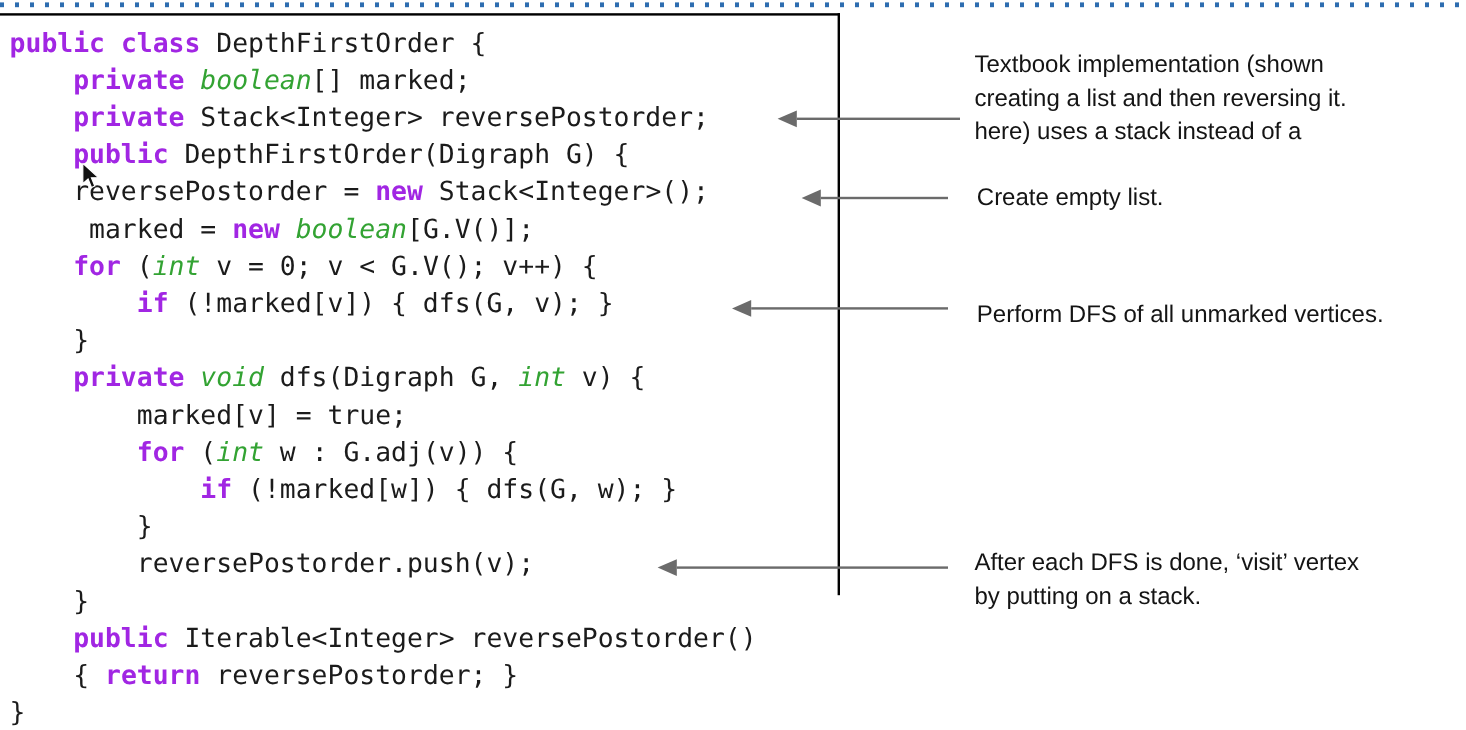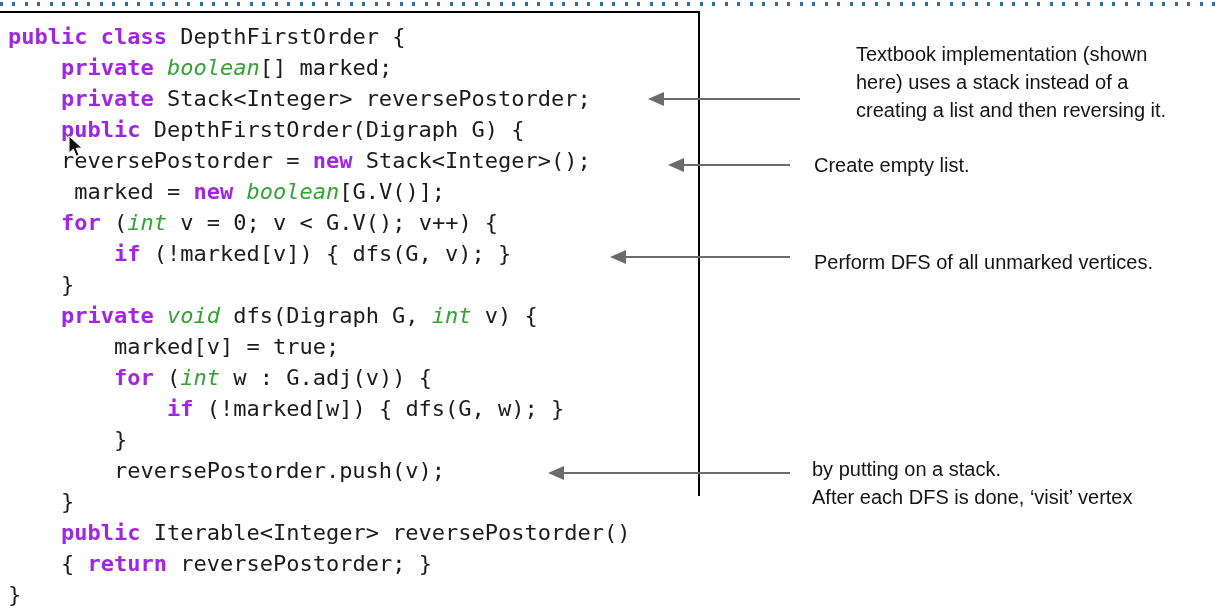--- a/index.html
+++ b/index.html
@@ -29,21 +29,21 @@
     color:var(--code-text);
     white-space:pre;
   }
   .tok-k{color:var(--keyword);font-weight:bold;}
   .tok-t{color:var(--type);font-style:italic;}
   .tok-p{color:var(--code-text);}
   .note{
     position:absolute;color:var(--note-text);
     font-size:20px;line-height:28px;white-space:nowrap;
   }
-  .note-1{left:812px;top:40px;margin-left:44px;}
+  .note-1{left:812px;top:40px;}
   .note-2{left:814px;top:151px;}
   .note-3{left:814px;top:248px;text-align:right;}
   .note-4{left:812px;top:455px;}
   .arrow{position:absolute;height:2px;background:var(--arrow);}
   .arrow::before{
     content:"";position:absolute;left:-16px;top:-6px;
     border-style:solid;border-width:7px 16px 7px 0;
     border-color:transparent var(--arrow) transparent transparent;
   }
   .arrow-1{left:664px;top:98px;width:136px;}
@@ -56,35 +56,35 @@
 <body>
 
 <div class="dotted-line"></div>
 
 <div class="code-box">
   <div class="code-lines"><div class="code-line"><span class="tok-k">public</span><span class="tok-p"> </span><span class="tok-k">class</span><span class="tok-p"> DepthFirstOrder {</span></div><div class="code-line"><span class="tok-p">    </span><span class="tok-k">private</span><span class="tok-p"> </span><span class="tok-t">boolean</span><span class="tok-p">[] marked;</span></div><div class="code-line"><span class="tok-p">    </span><span class="tok-k">private</span><span class="tok-p"> Stack&lt;Integer&gt; reversePostorder;</span></div><div class="code-line"><span class="tok-p">    </span><span class="tok-k">public</span><span class="tok-p"> DepthFirstOrder(Digraph G) {</span></div><div class="code-line"><span class="tok-p">    reversePostorder = </span><span class="tok-k">new</span><span class="tok-p"> Stack&lt;Integer&gt;();</span></div><div class="code-line"><span class="tok-p">     marked = </span><span class="tok-k">new</span><span class="tok-p"> </span><span class="tok-t">boolean</span><span class="tok-p">[G.V()];</span></div><div class="code-line"><span class="tok-p">    </span><span class="tok-k">for</span><span class="tok-p"> (</span><span class="tok-t">int</span><span class="tok-p"> v = 0; v &lt; G.V(); v++) {</span></div><div class="code-line"><span class="tok-p">        </span><span class="tok-k">if</span><span class="tok-p"> (!marked[v]) { dfs(G, v); }</span></div><div class="code-line"><span class="tok-p">    }</span></div><div class="code-line"><span class="tok-p">    </span><span class="tok-k">private</span><span class="tok-p"> </span><span class="tok-t">void</span><span class="tok-p"> dfs(Digraph G, </span><span class="tok-t">int</span><span class="tok-p"> v) {</span></div><div class="code-line"><span class="tok-p">        marked[v] = true;</span></div><div class="code-line"><span class="tok-p">        </span><span class="tok-k">for</span><span class="tok-p"> (</span><span class="tok-t">int</span><span class="tok-p"> w : G.adj(v)) {</span></div><div class="code-line"><span class="tok-p">            </span><span class="tok-k">if</span><span class="tok-p"> (!marked[w]) { dfs(G, w); }</span></div><div class="code-line"><span class="tok-p">        }</span></div><div class="code-line"><span class="tok-p">        reversePostorder.push(v);</span></div><div class="code-line"><span class="tok-p">    }</span></div><div class="code-line"><span class="tok-p">    </span><span class="tok-k">public</span><span class="tok-p"> Iterable&lt;Integer&gt; reversePostorder()</span></div><div class="code-line"><span class="tok-p">    { </span><span class="tok-k">return</span><span class="tok-p"> reversePostorder; }</span></div><div class="code-line"><span class="tok-p">}</span></div></div>
 </div>
 
 <div class="note note-1">
   <div>Textbook implementation (shown</div>
+  <div>creating a list and then reversing it.</div>
   <div>here) uses a stack instead of a</div>
-  <div>creating a list and then reversing it.</div>
 </div>
 
 <div class="note note-2">
   <div>Create empty list.</div>
 </div>
 
 <div class="note note-3">
   <div>Perform DFS of all unmarked vertices.</div>
 </div>
 
 <div class="note note-4">
+  <div>After each DFS is done, ‘visit’ vertex</div>
   <div>by putting on a stack.</div>
-  <div>After each DFS is done, ‘visit’ vertex</div>
 </div>
 
 <div class="arrow arrow-1"></div>
 <div class="arrow arrow-2"></div>
 <div class="arrow arrow-3"></div>
 <div class="arrow arrow-4"></div>
 
 <svg class="cursor" viewBox="0 0 16 22">
   <path d="M1,0 L1,17 L5.4,13.2 L8.2,20.2 L11,19 L8.2,12.2 L14,12 Z" fill="#111111" stroke="#ffffff" stroke-width="1"></path>
 </svg>

